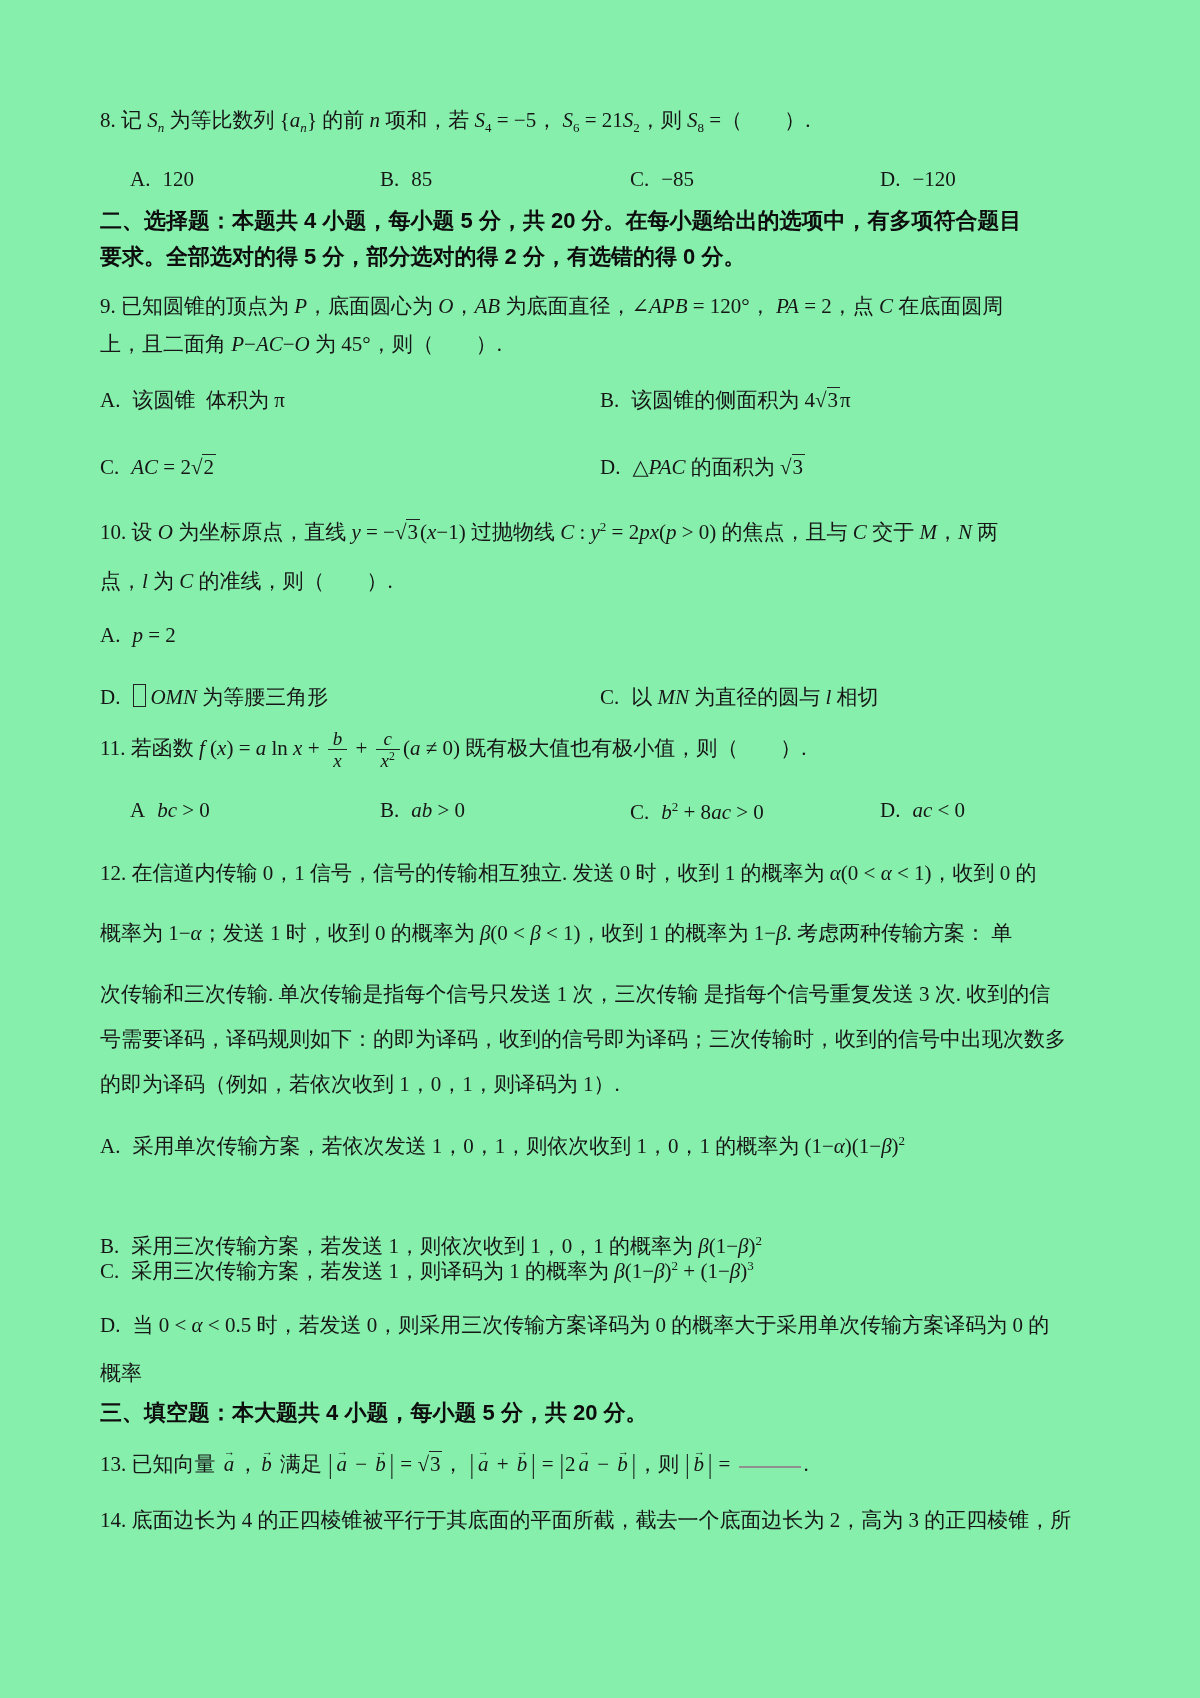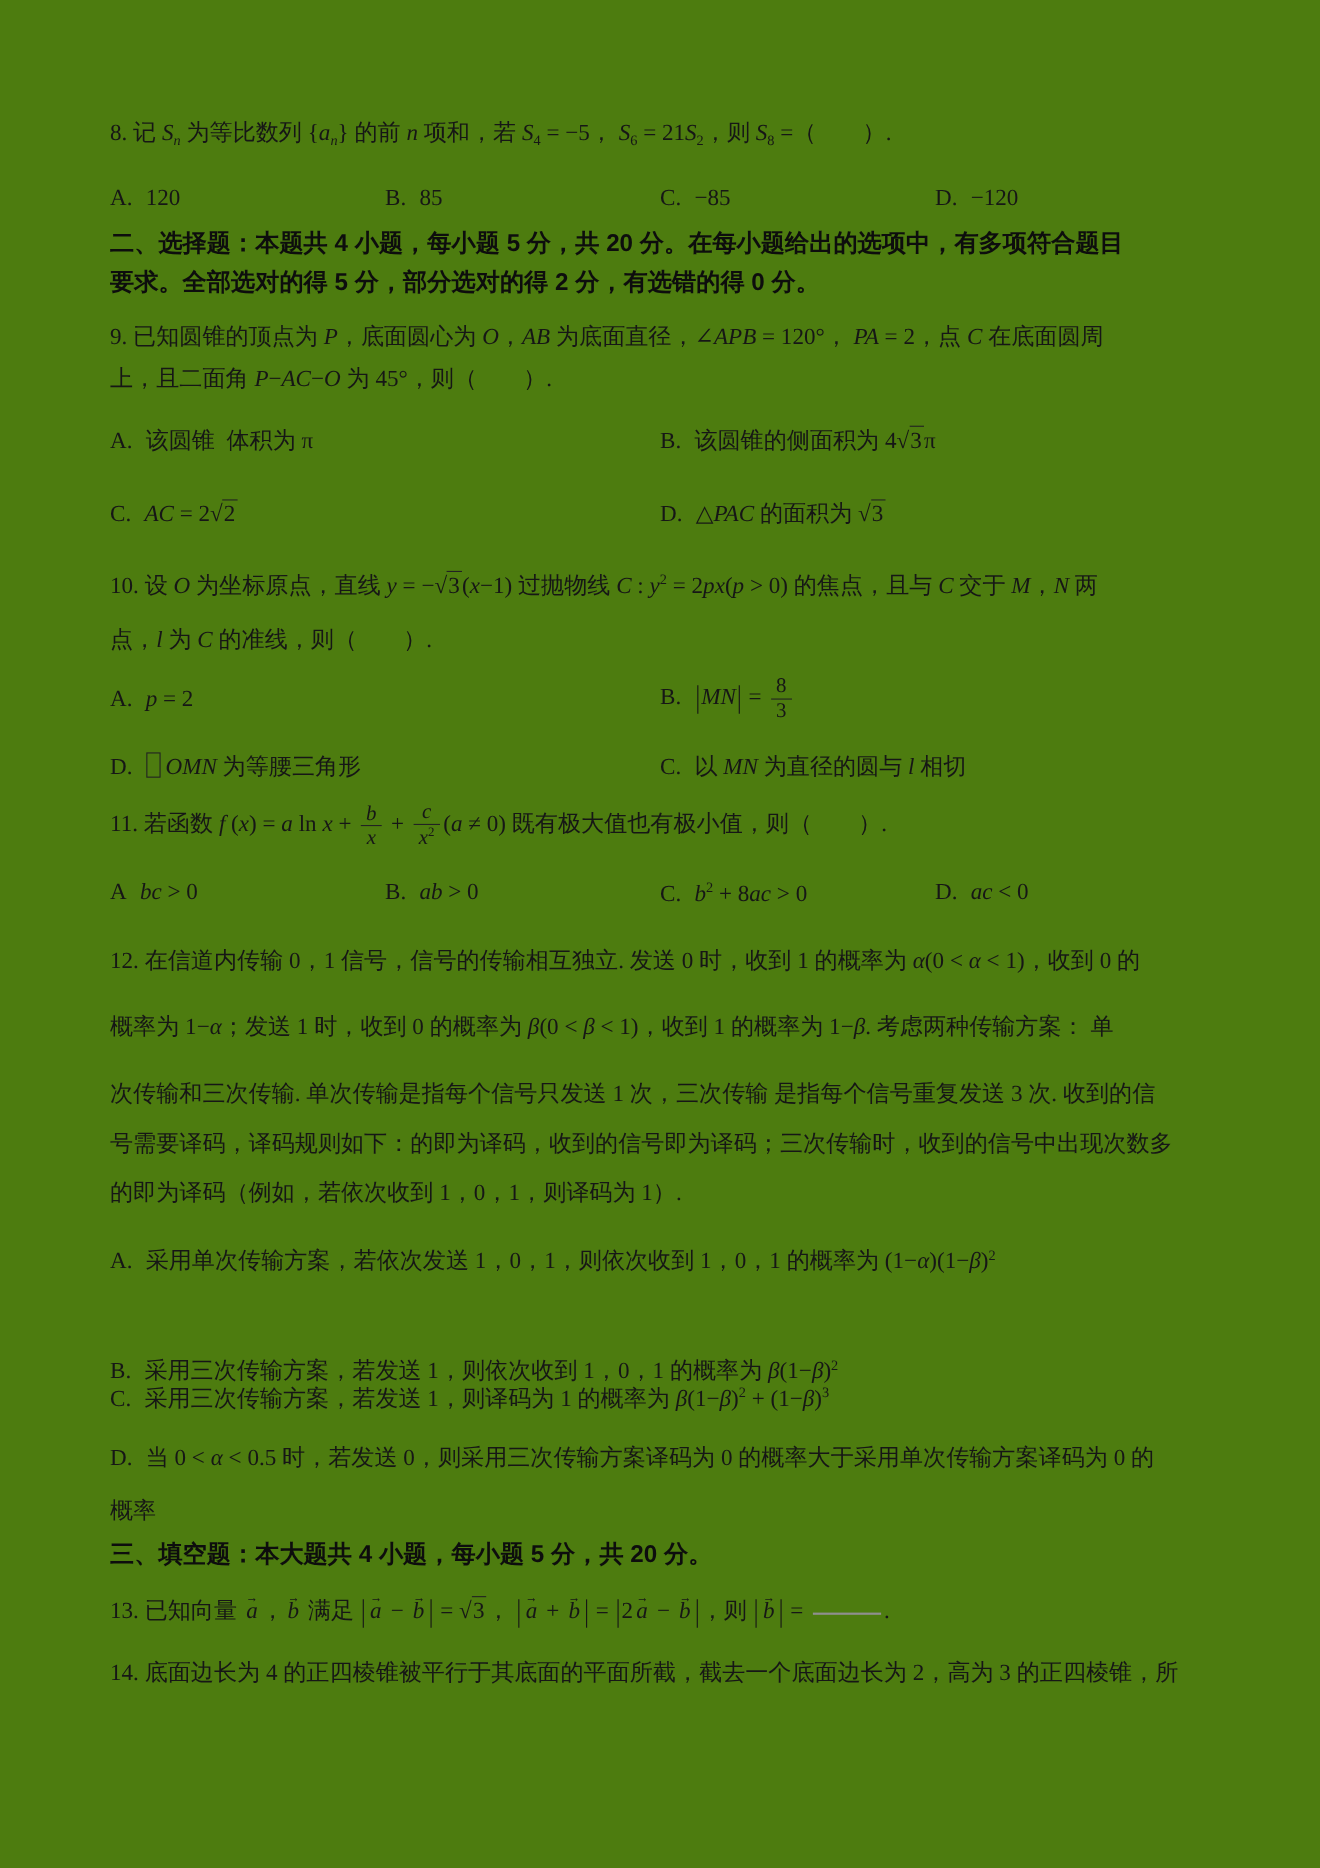--- a/index.html
+++ b/index.html
@@ -1,37 +1,37 @@
 <!DOCTYPE html>
 <html><head>
 <meta charset="utf-8">
 <style>
   html,body { margin:0; padding:0; background:#ffffff; }
   .page {
     position:relative;
     width:1200px; height:1698px;
-    background:#4d7c0f;
+    background:#86efac;
     color:#161616;
     font-family:"Liberation Serif","DejaVu Serif",serif;
     font-size:21px;
     overflow:hidden;
   }
   .line {
     position:absolute; left:100px; width:1020px;
     white-space:nowrap; line-height:34px;
   }
   .sec-header {
     font-family:"Liberation Sans","DejaVu Sans",sans-serif;
     font-weight:700; font-size:22px; color:#0d0d0d;
   }
   .opt-row {
     position:absolute; left:100px; width:1020px;
     display:grid; align-items:center;
   }
-  .four { grid-template-columns:250px 250px 250px 1fr; }
+  .four { grid-template-columns:250px 250px 250px 1fr;margin-left:30px; }
   .two  { grid-template-columns:500px 1fr; }
   .opt { white-space:nowrap; line-height:34px; }
   .opt-label { display:inline-block; margin-right:12px; }
   i { font-style:italic; }
   sub { font-size:0.62em; }
   sup { font-size:0.62em; }
   
   .sq { white-space:nowrap; }
   .sq .r { border-top:1.4px solid #222; padding:0 2px 0 1px; }
   
@@ -86,24 +86,20 @@
   </div>
   <div class="opt-row two" style="top:450px">
     <div class="opt"><span class="opt-label">C.</span><span class="opt-text"><i>AC</i> = 2<span class="sq">√<span class="r">2</span></span></span></div>
     <div class="opt"><span class="opt-label">D.</span><span class="opt-text">△<i>PAC</i> 的面积为 <span class="sq">√<span class="r">3</span></span></span></div>
   </div>
 
   <div class="line" style="top:510px">10. 设 <i>O</i> 为坐标原点，直线 <i>y</i> = −<span class="sq">√<span class="r">3</span></span>(<i>x</i>−1) 过抛物线 <i>C</i> : <i>y</i><sup>2</sup> = 2<i>px</i>(<i>p</i> &gt; 0) 的焦点，且与 <i>C</i> 交于 <i>M</i>，<i>N</i> 两</div>
   <div class="line" style="top:564px">点，<i>l</i> 为 <i>C</i> 的准线，则（　　）.</div>
   <div class="opt-row two" style="top:606px;min-height:58px">
     <div class="opt"><span class="opt-label">A.</span><span class="opt-text"><i>p</i> = 2</span></div>
-    <div class="opt"><span class="opt-label">B.</span><span class="opt-text"><span class="bar">|</span><i>MN</i><span class="bar">|</span> = <span class="fr">
-            <span class="n">8</span>
-            <span class="d">3</span>
-          </span></span></div>
   </div>
   <div class="opt-row two" style="top:680px">
     <div class="opt"><span class="opt-label">D.</span><span class="opt-text"><span class="mg"></span><i>OMN</i> 为等腰三角形</span></div>
     <div class="opt"><span class="opt-label">C.</span><span class="opt-text">以 <i>MN</i> 为直径的圆与 <i>l</i> 相切</span></div>
   </div>
 
   <div class="line" style="top:728px">11. 若函数 <i>f</i> (<i>x</i>) = <i>a</i> ln <i>x</i> + <span class="fr">
         <span class="n"><i>b</i></span>
         <span class="d"><i>x</i></span>
       </span> + <span class="fr">

